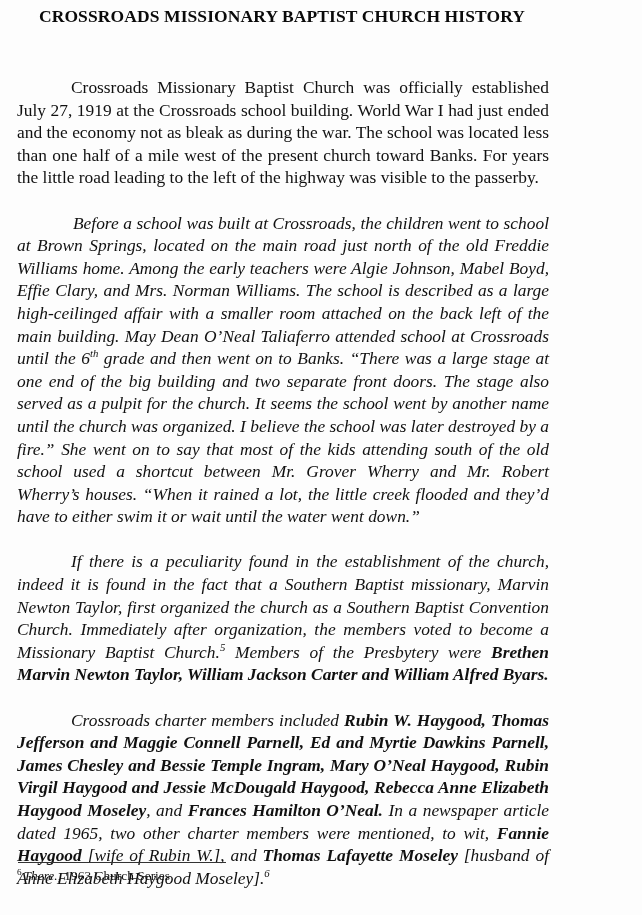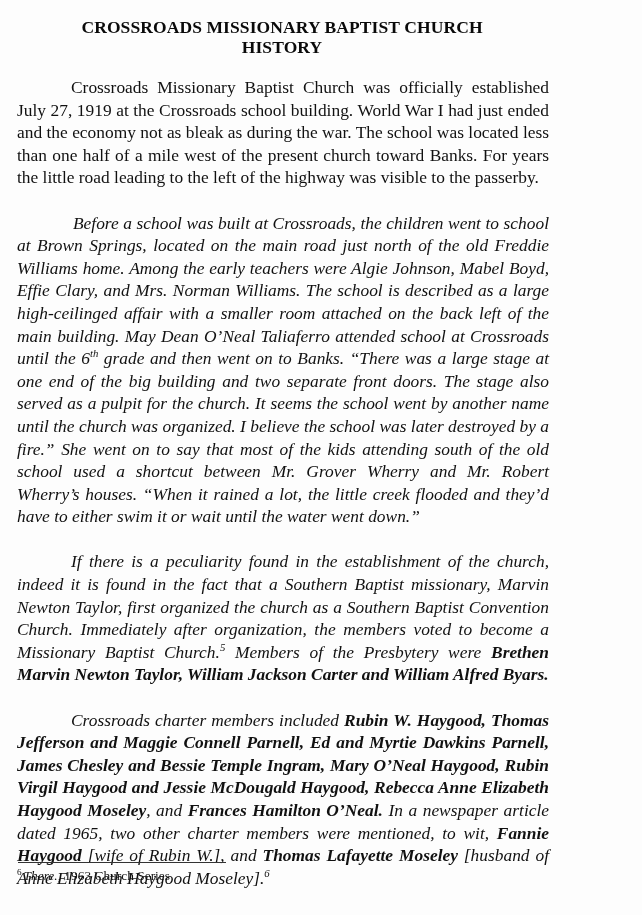--- a/index.html
+++ b/index.html
@@ -13,21 +13,21 @@
     font-family: "Liberation Serif", "DejaVu Serif", serif;
     color: #0d0d0d;
     overflow: hidden;
     position: relative;
   }
   .page {
     position: relative;
     width: 564px;
     height: 915px;
     box-sizing: border-box;
-    padding: 11px;
+    padding: 0;
   }
   .doc-title {
     text-align: center;
     font-weight: bold;
     font-size: 17.5px;
     letter-spacing: 0.1px;
     margin: 0;
     padding: 6px 30px 0 30px;
     line-height: 20px;
     color: #0a0a0a;

